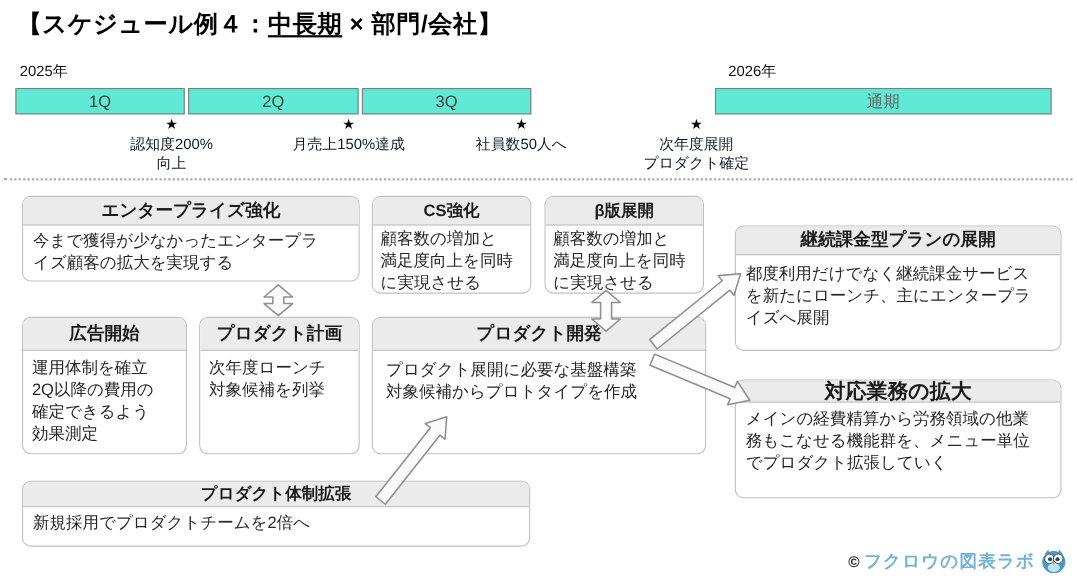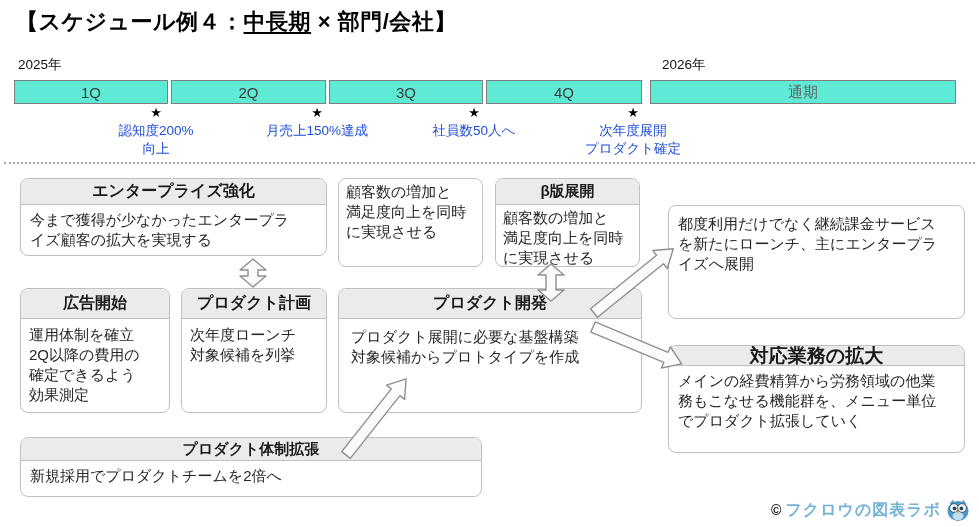--- a/index.html
+++ b/index.html
@@ -13,21 +13,21 @@
   .year { position:absolute; top:56px; font-size:13.5px; font-weight:normal; color:#111; }
   .year-left { left:18px; } .year-right { left:650px;margin-left:12px; }
 
   .q-cell { position:absolute; top:80px; height:24px; background:#5eead4; border:1.6px solid #7f7f7f;
             box-sizing:border-box; display:flex; align-items:center; justify-content:center;
             font-size:15px; color:#3d3d3d; }
   .q-cell.muted { color:#666; }
 
   .milestone { position:absolute; top:106px; width:180px; text-align:center; }
   .milestone .star { display:block; font-size:13px; line-height:1.1; color:#000; }
-  .milestone .label { margin-top:2px; font-size:13.5px; line-height:1.28; color:#1d4ed8; white-space:pre-line; }
+  .milestone .label { margin-top:2px; font-size:13.5px; line-height:1.28; color:#0f172a; white-space:pre-line; }
 
   .dotline { position:absolute; left:4px; right:4px; top:162px; border-top:2px dotted #a8a8a8; }
 
   .card { position:absolute; background:#fff; border:1.2px solid #c0c0c0; border-radius:8px;
           box-sizing:border-box; overflow:hidden; }
   .card .hd { background:#ebebeb; border-bottom:1.2px solid #c0c0c0; display:flex; align-items:center;
               justify-content:center; font-weight:bold; color:#1a1a1a; box-sizing:border-box; }
   .card .bd { padding:5px 9px; font-size:15px; line-height:20px; color:#262626; white-space:pre-line; }
 
   .arrows { position:absolute; left:0; top:0; z-index:10; pointer-events:none; }
@@ -43,21 +43,20 @@
 <div class="page">
 
   <div class="title"><span>【スケジュール例４：</span><span class="u">中長期</span><span> × 部門/会社】</span></div>
 
   <div class="year year-left">2025年</div>
   <div class="year year-right">2026年</div>
 
   <div class="q-cell" style="left:14px;width:154px;">1Q</div>
   <div class="q-cell" style="left:171px;width:155px;">2Q</div>
   <div class="q-cell" style="left:329px;width:154px;">3Q</div>
-  <div class="q-cell" style="left:486px;width:156px;">4Q</div>
   <div class="q-cell muted" style="left:650px;width:306px;">通期</div>
 
   <div class="milestone" style="left:66px;">
     <span class="star">★</span>
     <div class="label">認知度200%
 向上</div>
   </div>
   <div class="milestone" style="left:227px;">
     <span class="star">★</span>
     <div class="label">月売上150%達成</div>
@@ -74,33 +73,35 @@
 
   <div class="dotline"></div>
 
   <div class="card" style="left:20px;top:178px;width:307px;height:78px;">
     <div class="hd" style="height:26px;font-size:16px;">エンタープライズ強化</div>
     <div class="bd">今まで獲得が少なかったエンタープラ
 イズ顧客の拡大を実現する</div>
   </div>
 
   <div class="card" style="left:338px;top:178px;width:145px;height:89px;">
+    <div class="hd" style="height:26px;font-size:15px;">CS強化</div>
     <div class="bd" style="padding:3px 7px;">顧客数の増加と
 満足度向上を同時
 に実現させる</div>
   </div>
 
   <div class="card" style="left:495px;top:178px;width:145px;height:89px;">
     <div class="hd" style="height:26px;font-size:15px;">β版展開</div>
     <div class="bd" style="padding:3px 7px;">顧客数の増加と
 満足度向上を同時
 に実現させる</div>
   </div>
 
   <div class="card" style="left:668px;top:205px;width:297px;height:114px;">
+    <div class="hd" style="height:26px;font-size:16px;">継続課金型プランの展開</div>
     <div class="bd" style="padding:8px 9px 5px;">都度利用だけでなく継続課金サービス
 を新たにローンチ、主にエンタープラ
 イズへ展開</div>
   </div>
 
   <div class="card" style="left:20px;top:288px;width:150px;height:125px;">
     <div class="hd" style="height:30px;font-size:16px;">広告開始</div>
     <div class="bd" style="padding:6px 8px;">運用体制を確立
 2Q以降の費用の
 確定できるよう

